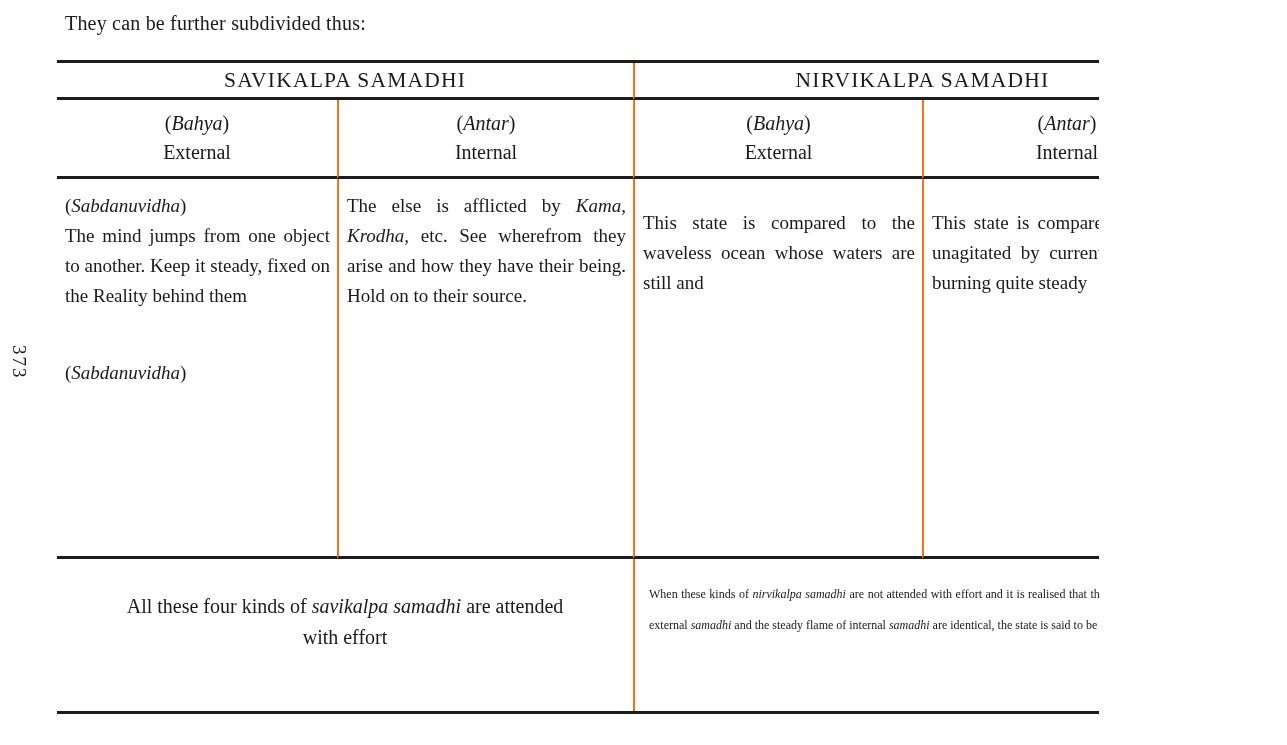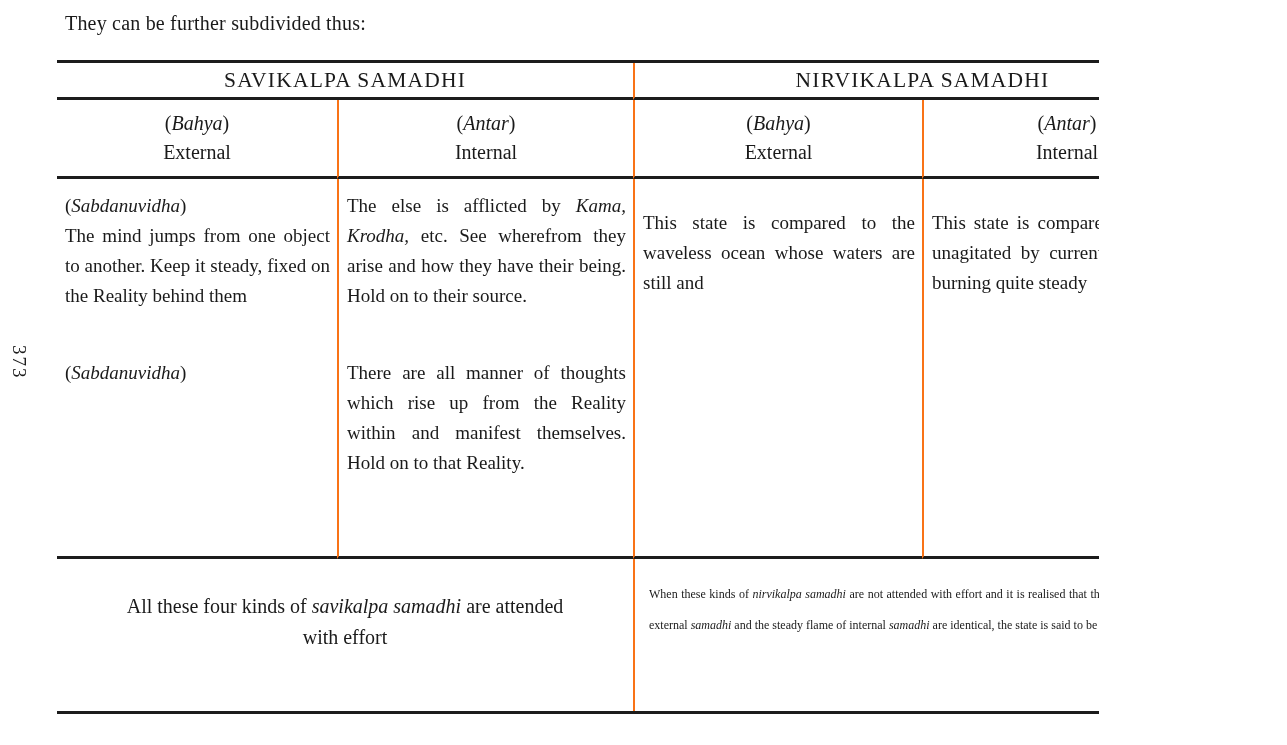--- a/index.html
+++ b/index.html
@@ -132,21 +132,20 @@
       <div><span>(</span><em>Antar</em><span>)</span></div>
       <div>Internal</div>
     </div>
 
     <div class="cell hb body-cell">
       <div class="para1"><span>(</span><em>Sabdanuvidha</em><span>)</span><br><span>The mind jumps from one object to another. Keep it steady, fixed on the Reality behind them</span></div>
       <div class="para2"><span>(</span><em>Sabdanuvidha</em><span>)</span><br></div>
     </div>
     <div class="cell hb vl body-cell">
       <div class="para1"><span>The else is afflicted by </span><em>Kama, Krodha,</em><span> etc. See wherefrom they arise and how they have their being. Hold on to their source.</span></div>
-      <div class="para2"><span>There are all manner of thoughts which rise up from the Reality within and manifest themselves. Hold on to that Reality.</span></div>
     </div>
     <div class="cell hb vl body-cell">
       <div class="para2"><span>This state is compared to the waveless ocean whose waters are still and</span></div>
     </div>
     <div class="cell hb vl body-cell">
       <div class="para2"><span>This state is compared to a flame unagitated by currents of air, but burning quite steady</span></div>
     </div>
 
     <div class="cell span2 foot-left">
       <div class="inner"><span>All these four kinds of </span><em>savikalpa samadhi</em><span> are attended with effort</span></div>

